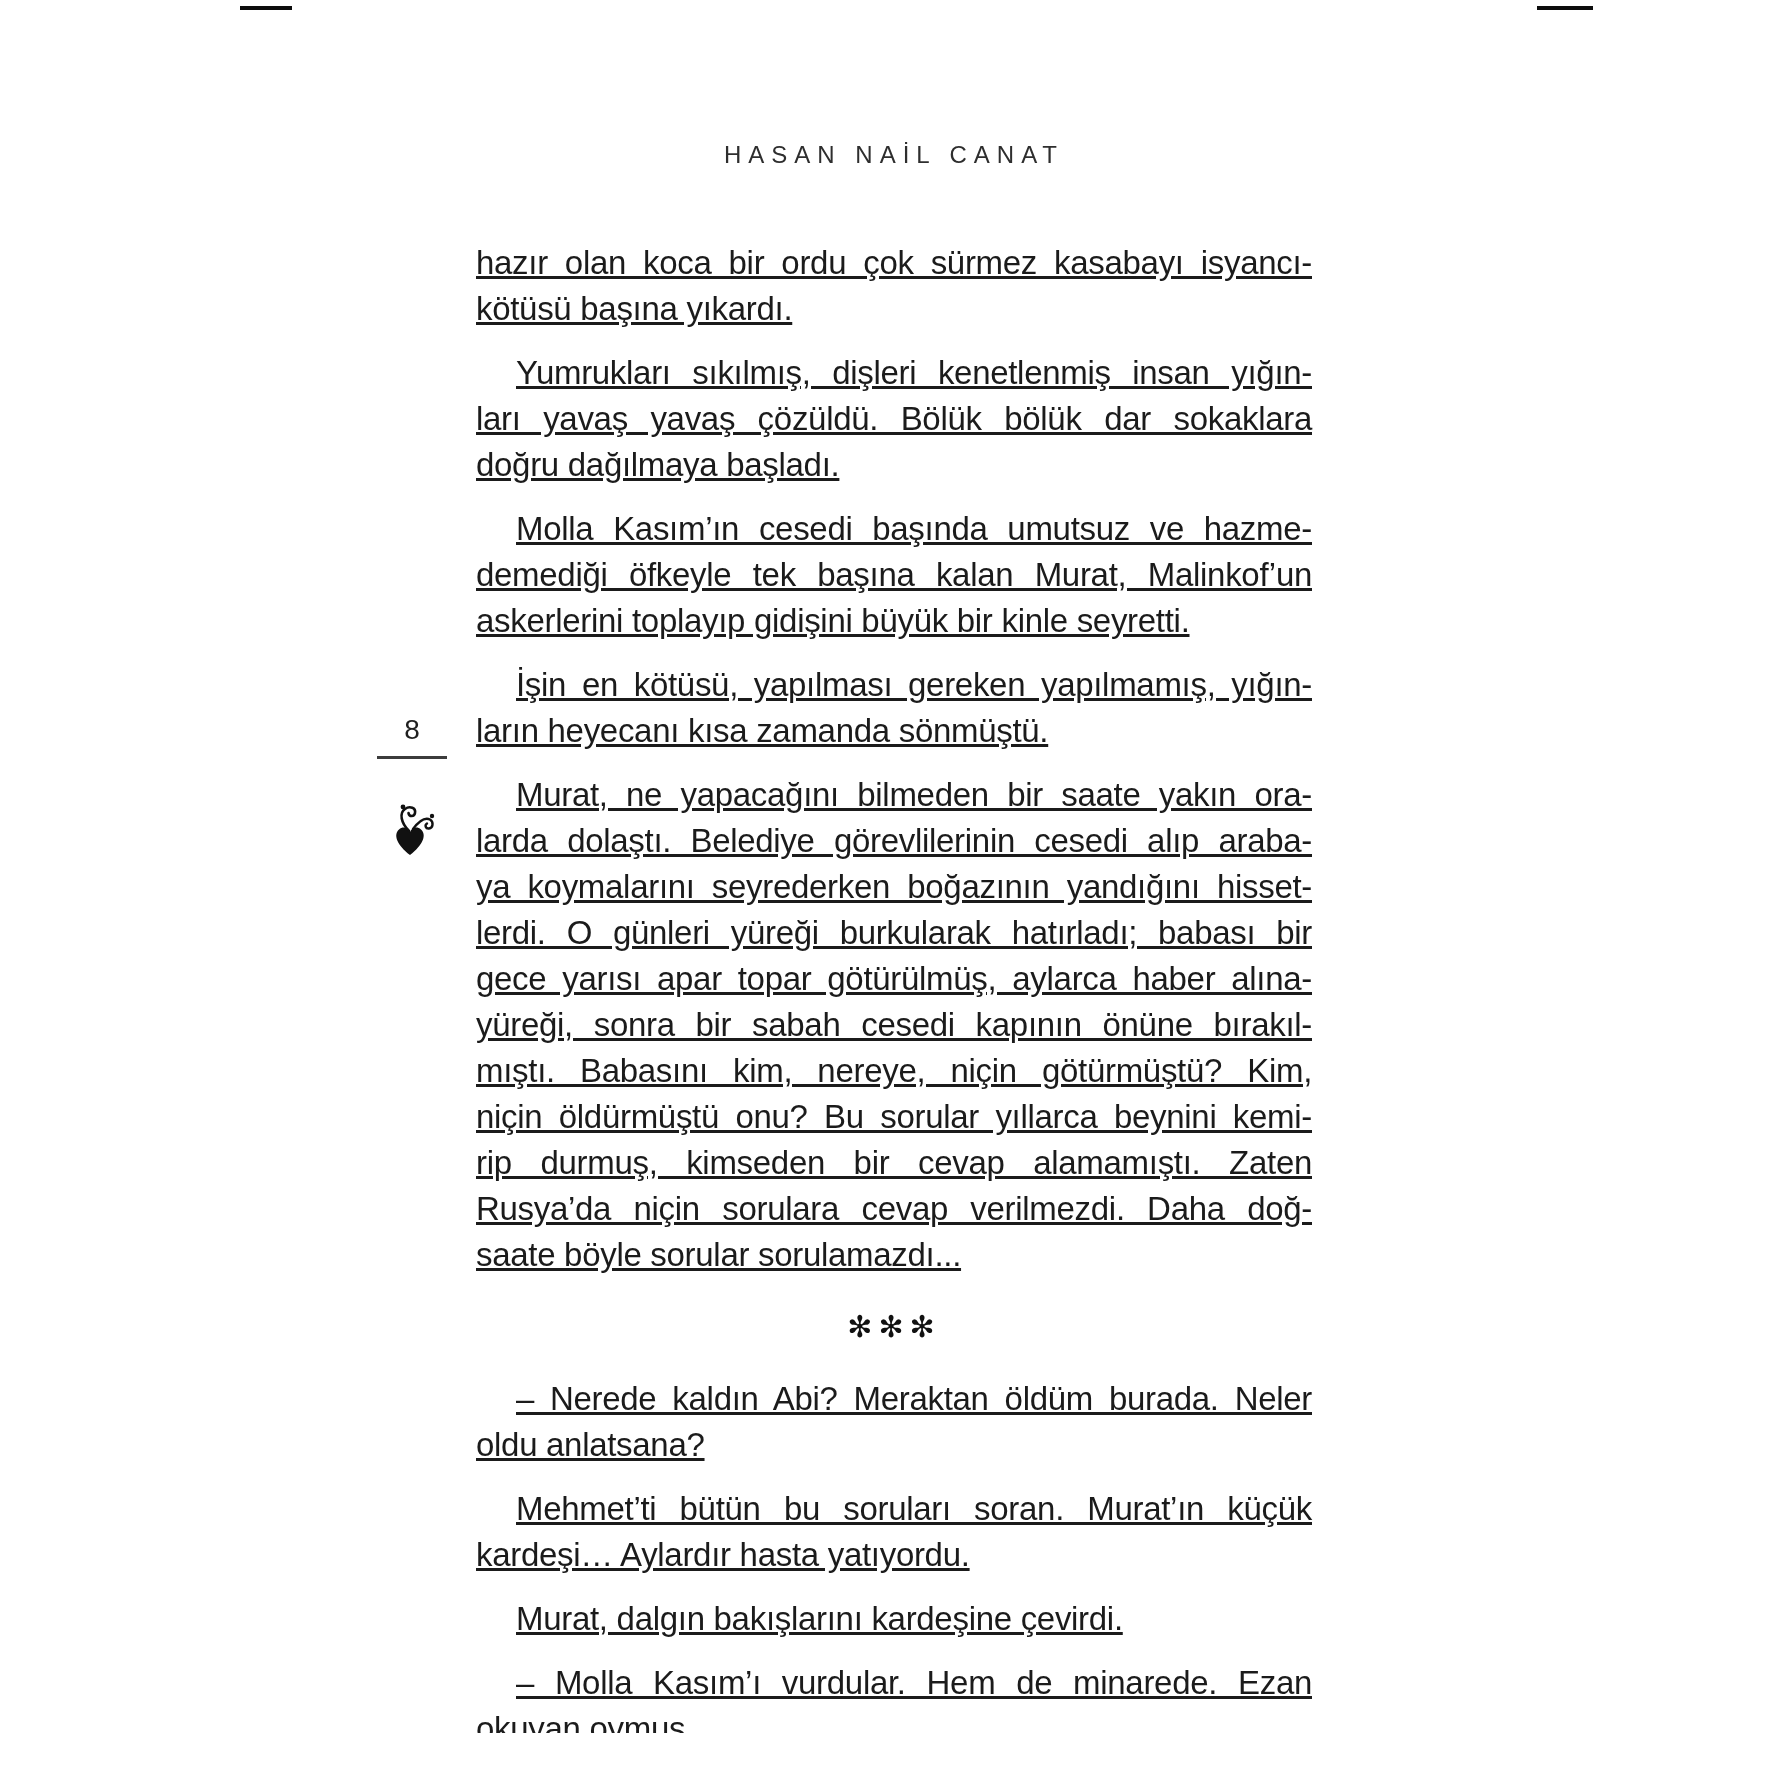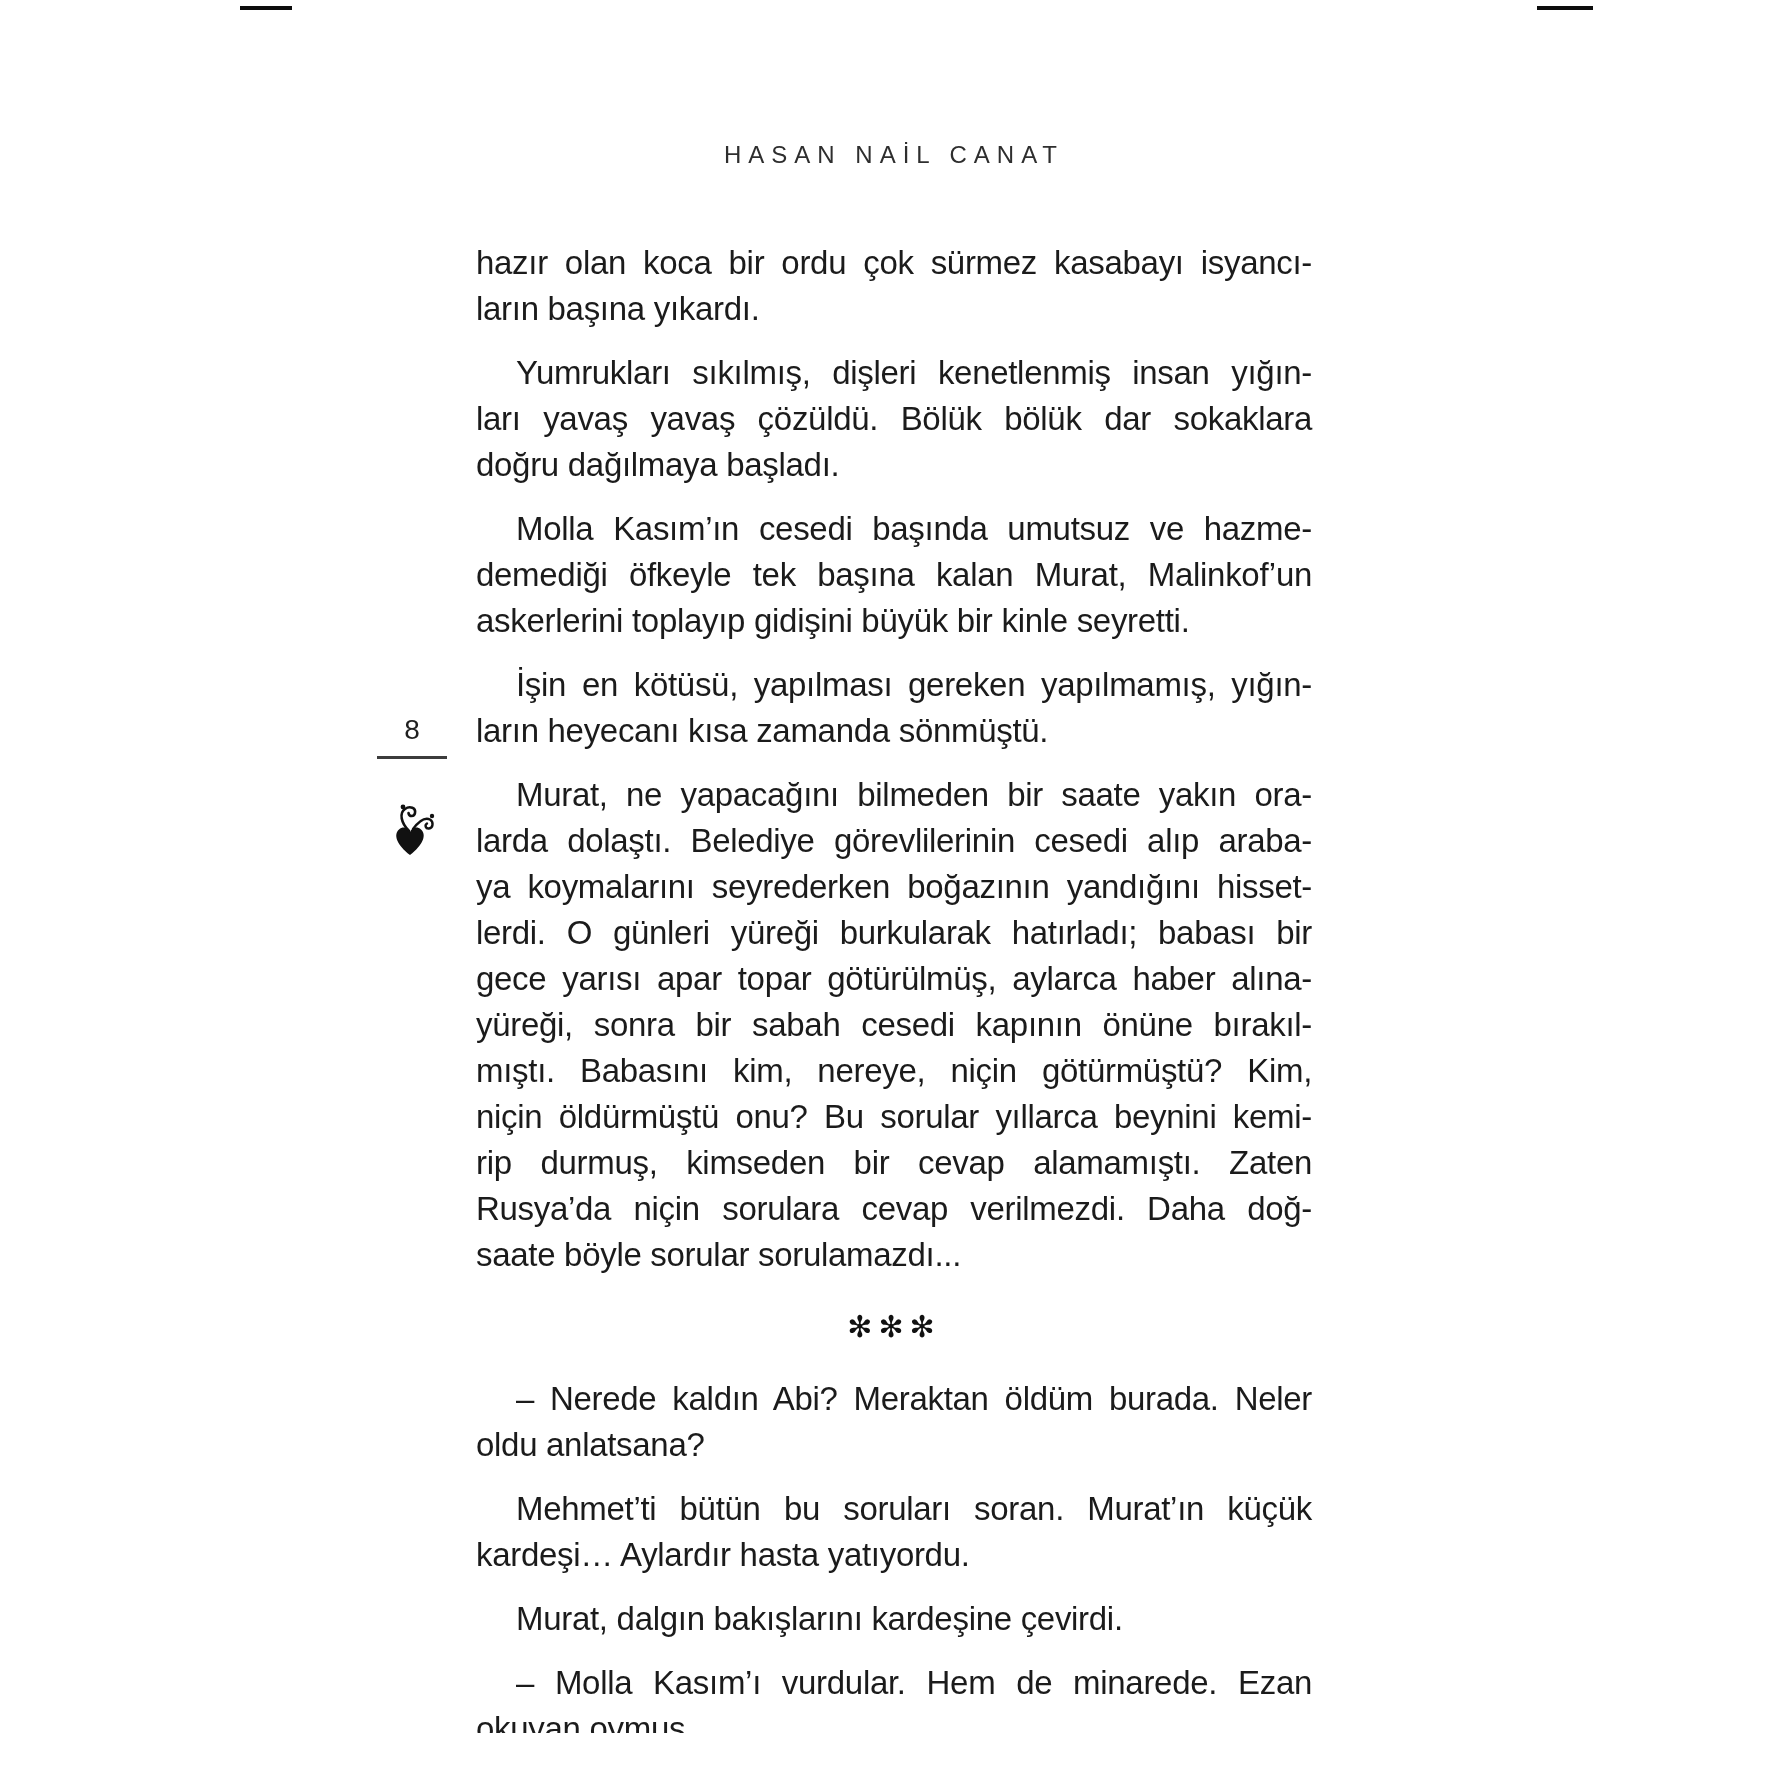--- a/index.html
+++ b/index.html
@@ -53,21 +53,21 @@
     position: absolute;
     left: 476px;
     top: 240px;
     width: 836px;
     font-size: 33px;
     line-height: 46px;
     letter-spacing: -0.3px;
     color: #1b1b1b;
   }
   .text-column > :first-child { margin-top: 0; }
-  .para { margin: 18px 0 0 0; }
+  .para { margin: 18px 0 0 0; text-decoration: underline; }
   .line {
     text-align: justify;
     text-align-last: justify;
   }
   .line.end { text-align-last: left; }
   .line.indent { text-indent: 40px; }
   .divider {
     margin: 26px 0;
     text-align: center;
     font-size: 30px;
@@ -95,21 +95,21 @@
       <path d="M20 30 C12 22 10 12 16 8 C21 4.5 27 7 26 12 C25.3 16 20 16 19.5 12" fill="none" stroke="#111" stroke-width="2.6" stroke-linecap="round"></path>
       <path d="M24 28 C30 20 36 16 41 18.5 C45 21 44 27 40 27.5 C36.5 28 35.5 24 38 22.5" fill="none" stroke="#111" stroke-width="2.4" stroke-linecap="round"></path>
       <circle cx="14" cy="6" r="2.4" fill="#111"></circle>
       <circle cx="43" cy="15" r="2.2" fill="#111"></circle>
     </svg>
   </aside>
 
   <main class="text-column">
       <div class="para">
         <div class="line">hazır olan koca bir ordu çok sürmez kasabayı isyancı-</div>
-        <div class="line end">ların başına yıkardı.</div>
+        <div class="line end">kötüsü başına yıkardı.</div>
       </div>
       <div class="para">
         <div class="line indent">Yumrukları sıkılmış, dişleri kenetlenmiş insan yığın-</div>
         <div class="line">ları yavaş yavaş çözüldü. Bölük bölük dar sokaklara</div>
         <div class="line end">doğru dağılmaya başladı.</div>
       </div>
       <div class="para">
         <div class="line indent">Molla Kasım’ın cesedi başında umutsuz ve hazme-</div>
         <div class="line">demediği öfkeyle tek başına kalan Murat, Malinkof’un</div>
         <div class="line end">askerlerini toplayıp gidişini büyük bir kinle seyretti.</div>

